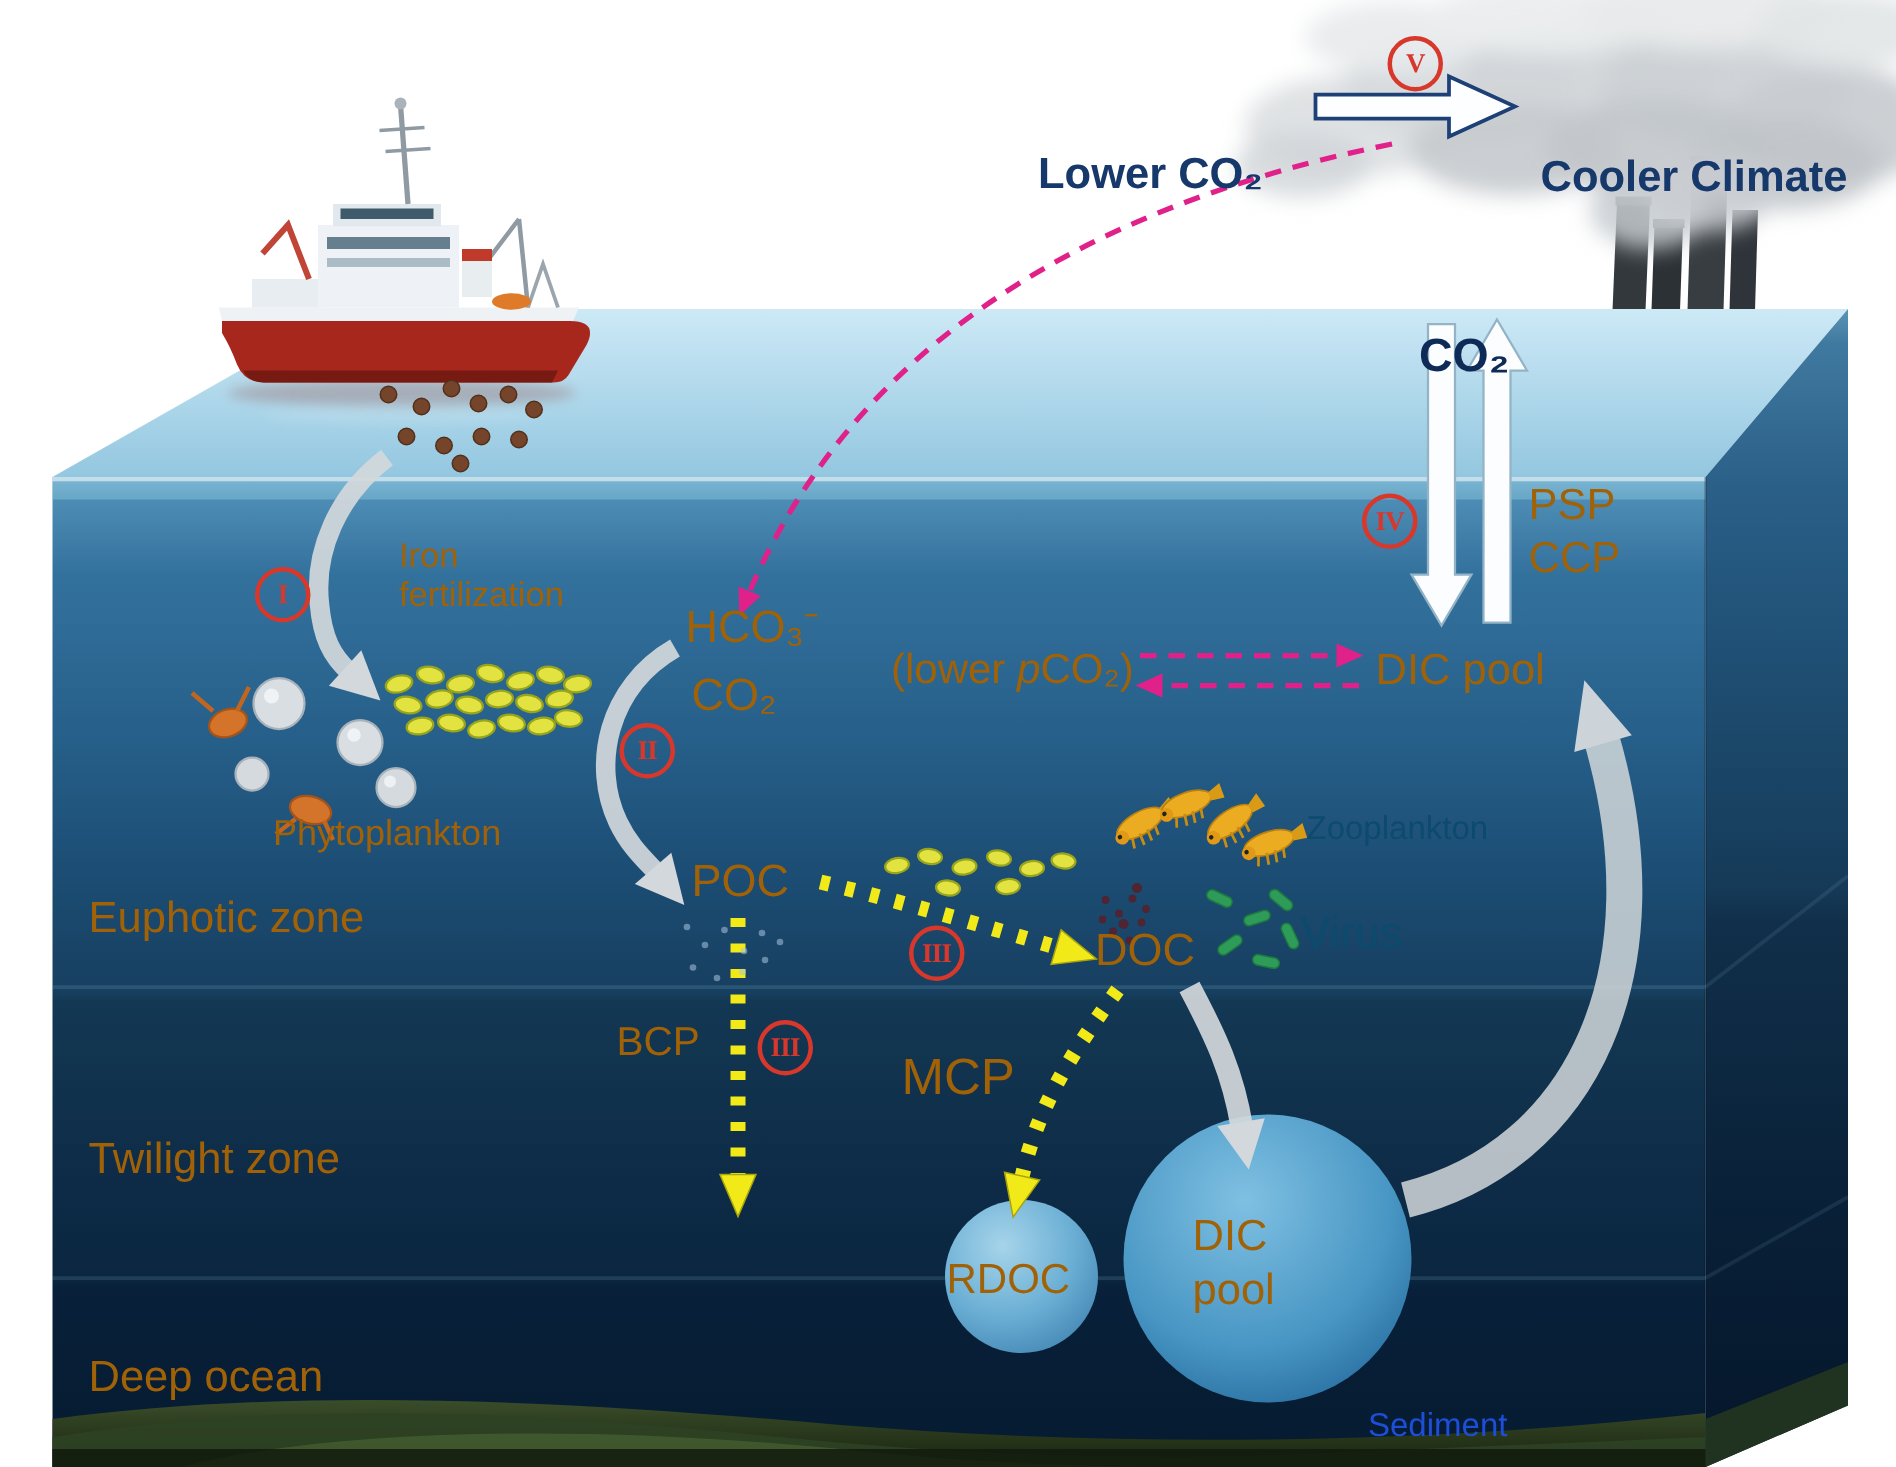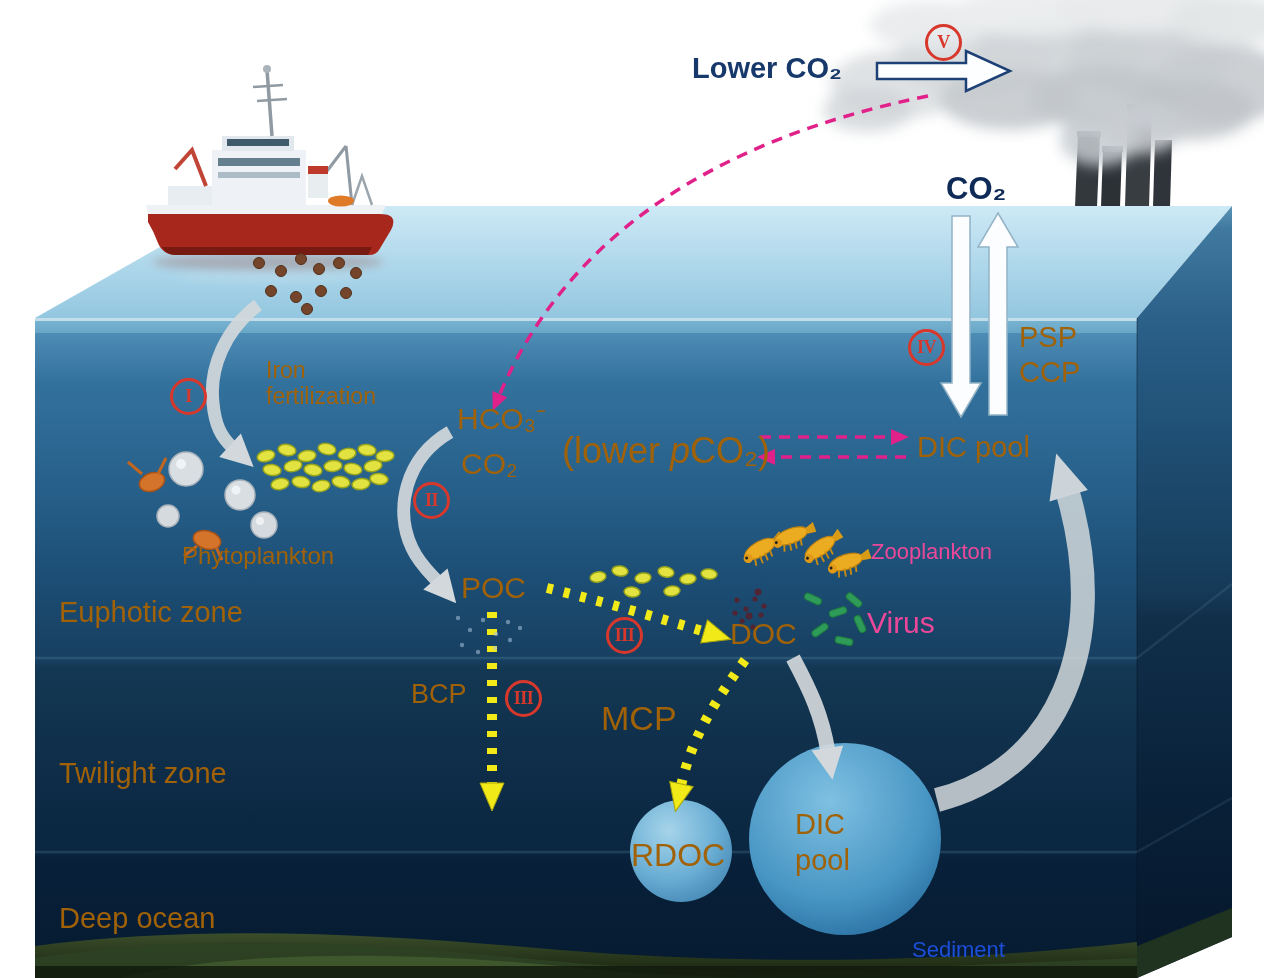--- a/index.html
+++ b/index.html
@@ -1,22 +1,22 @@
 <!DOCTYPE html>
 <html><head>
 <meta charset="utf-8">
 <style>
   html,body{margin:0;padding:0;background:#fff;}
   .stage{position:relative;width:1264px;height:978px;background:#ffffff;overflow:hidden;
          font-family:"Liberation Sans",sans-serif;}
   .art{position:absolute;left:0;top:0;width:1264px;height:978px;}
   .lbl{position:absolute;white-space:nowrap;font-family:"Liberation Sans",sans-serif;line-height:1.15;}
   .white{color:#a16207;font-weight:500;}
-  .soft{color:#ec4899;font-weight:400;}
-  .navy{color:#16386b;font-weight:700;}
+  .soft{color:#0c4a6e;font-weight:400;}
+  .navy{color:#16386b;font-weight:700;margin-top:48px;}
   .zone{color:#a16207;font-weight:500;}
   .sed{color:#1d4ed8;font-weight:400;}
   .ctr{white-space:normal;}
   .badge{position:absolute;width:31px;height:31px;border:3px solid #d8382b;border-radius:50%;
          color:#d8382b;display:flex;align-items:center;justify-content:center;
          font-family:"Liberation Serif",serif;font-weight:700;font-size:18px;letter-spacing:-0.5px;
          background:transparent;}
   .lbl i{font-style:italic;}
 </style>
 </head>
@@ -327,47 +327,48 @@
     <g transform="translate(844 641) rotate(12)">
           <rect x="-9" y="-3.5" width="18" height="7" rx="3.5"></rect>
         </g>
     <g transform="translate(860 624) rotate(65)">
           <rect x="-9" y="-3.5" width="18" height="7" rx="3.5"></rect>
         </g>
   </g>
 </svg>
 
 <div class="lbl navy" style="left:692px;top:52px;font-size:29px">Lower CO₂</div>
+<div class="lbl navy" style="left:1027px;top:54px;font-size:29px">Cooler Climate</div>
 <div class="lbl navy" style="left:946px;top:171px;font-size:31px;color:#0e2a57">CO₂</div>
 
 <div class="lbl white" style="left:1019px;top:320px;font-size:29px;line-height:35px">
   <div>PSP</div>
   <div>CCP</div>
 </div>
 
 <div class="lbl white" style="left:917px;top:431px;font-size:29px">DIC pool</div>
 
-<div class="lbl white" style="left:562px;top:430px;font-size:36px"><span>(lower </span><i>p</i><span>CO₂)</span></div>
+<div class="lbl white" style="left:594px;top:430px;font-size:28px"><span>(lower </span><i>p</i><span>CO₂)</span></div>
 
 <div class="lbl white" style="left:457px;top:402px;font-size:30px">HCO₃⁻</div>
 <div class="lbl white" style="left:461px;top:447px;font-size:30px">CO₂</div>
 
 <div class="lbl white ctr" style="left:266px;top:357px;width:150px;font-size:23px">Iron fertilization</div>
 <div class="lbl white" style="left:182px;top:542px;font-size:24px">Phytoplankton</div>
 
 <div class="lbl white" style="left:461px;top:571px;font-size:30px">POC</div>
 <div class="lbl white" style="left:730px;top:617px;font-size:30px">DOC</div>
 
 <div class="lbl soft" style="left:871px;top:539px;font-size:22px">Zooplankton</div>
 <div class="lbl soft" style="left:867px;top:606px;font-size:30px">Virus</div>
 
 <div class="lbl white" style="left:411px;top:679px;font-size:27px">BCP</div>
 <div class="lbl white" style="left:601px;top:699px;font-size:34px">MCP</div>
 
-<div class="lbl white ctr" style="left:631px;top:837px;width:103px;font-size:32px">RDOC</div>
+<div class="lbl white ctr" style="left:631px;top:837px;width:103px;font-size:28px">RDOC</div>
 <div class="lbl white ctr" style="left:795px;top:806px;width:100px;font-size:29px;line-height:36px">DIC pool</div>
 
 <div class="lbl zone" style="left:59px;top:596px;font-size:29px">Euphotic zone</div>
 <div class="lbl zone" style="left:59px;top:757px;font-size:29px">Twilight zone</div>
 <div class="lbl zone" style="left:59px;top:902px;font-size:29px">Deep ocean</div>
 <div class="lbl sed" style="left:912px;top:937px;font-size:22px">Sediment</div>
 
 <div class="badge" style="left:170px;top:378px">I</div>
 <div class="badge" style="left:413px;top:482px">II</div>
 <div class="badge" style="left:606px;top:617px">III</div>

